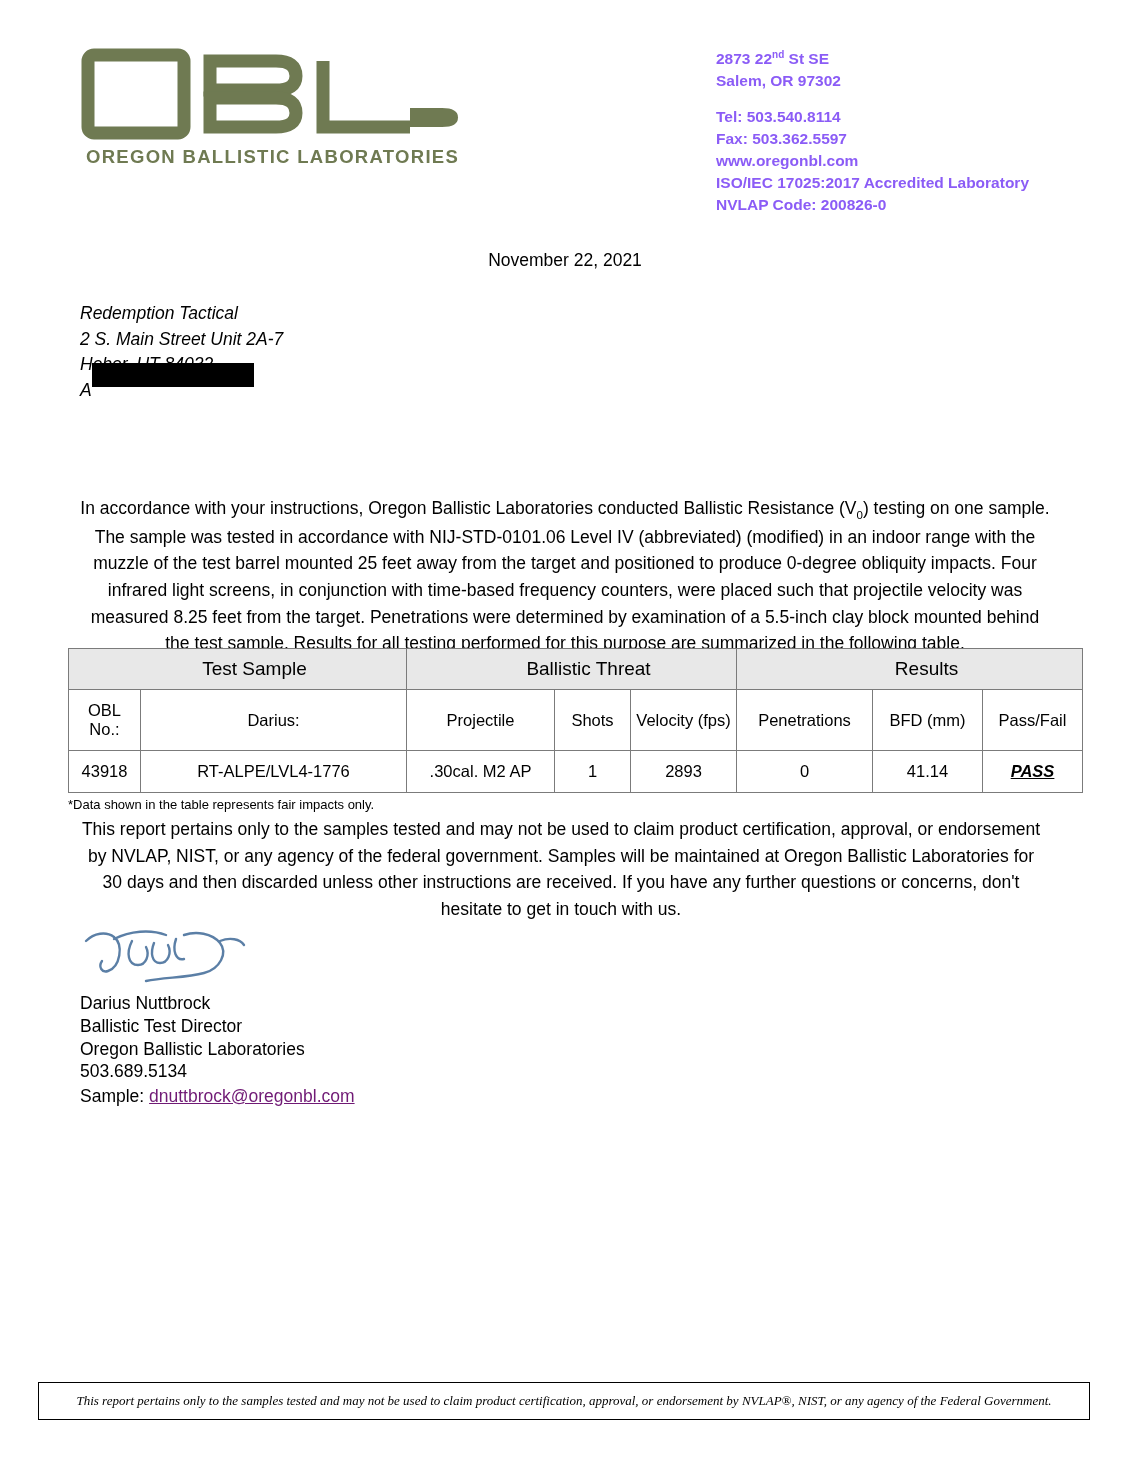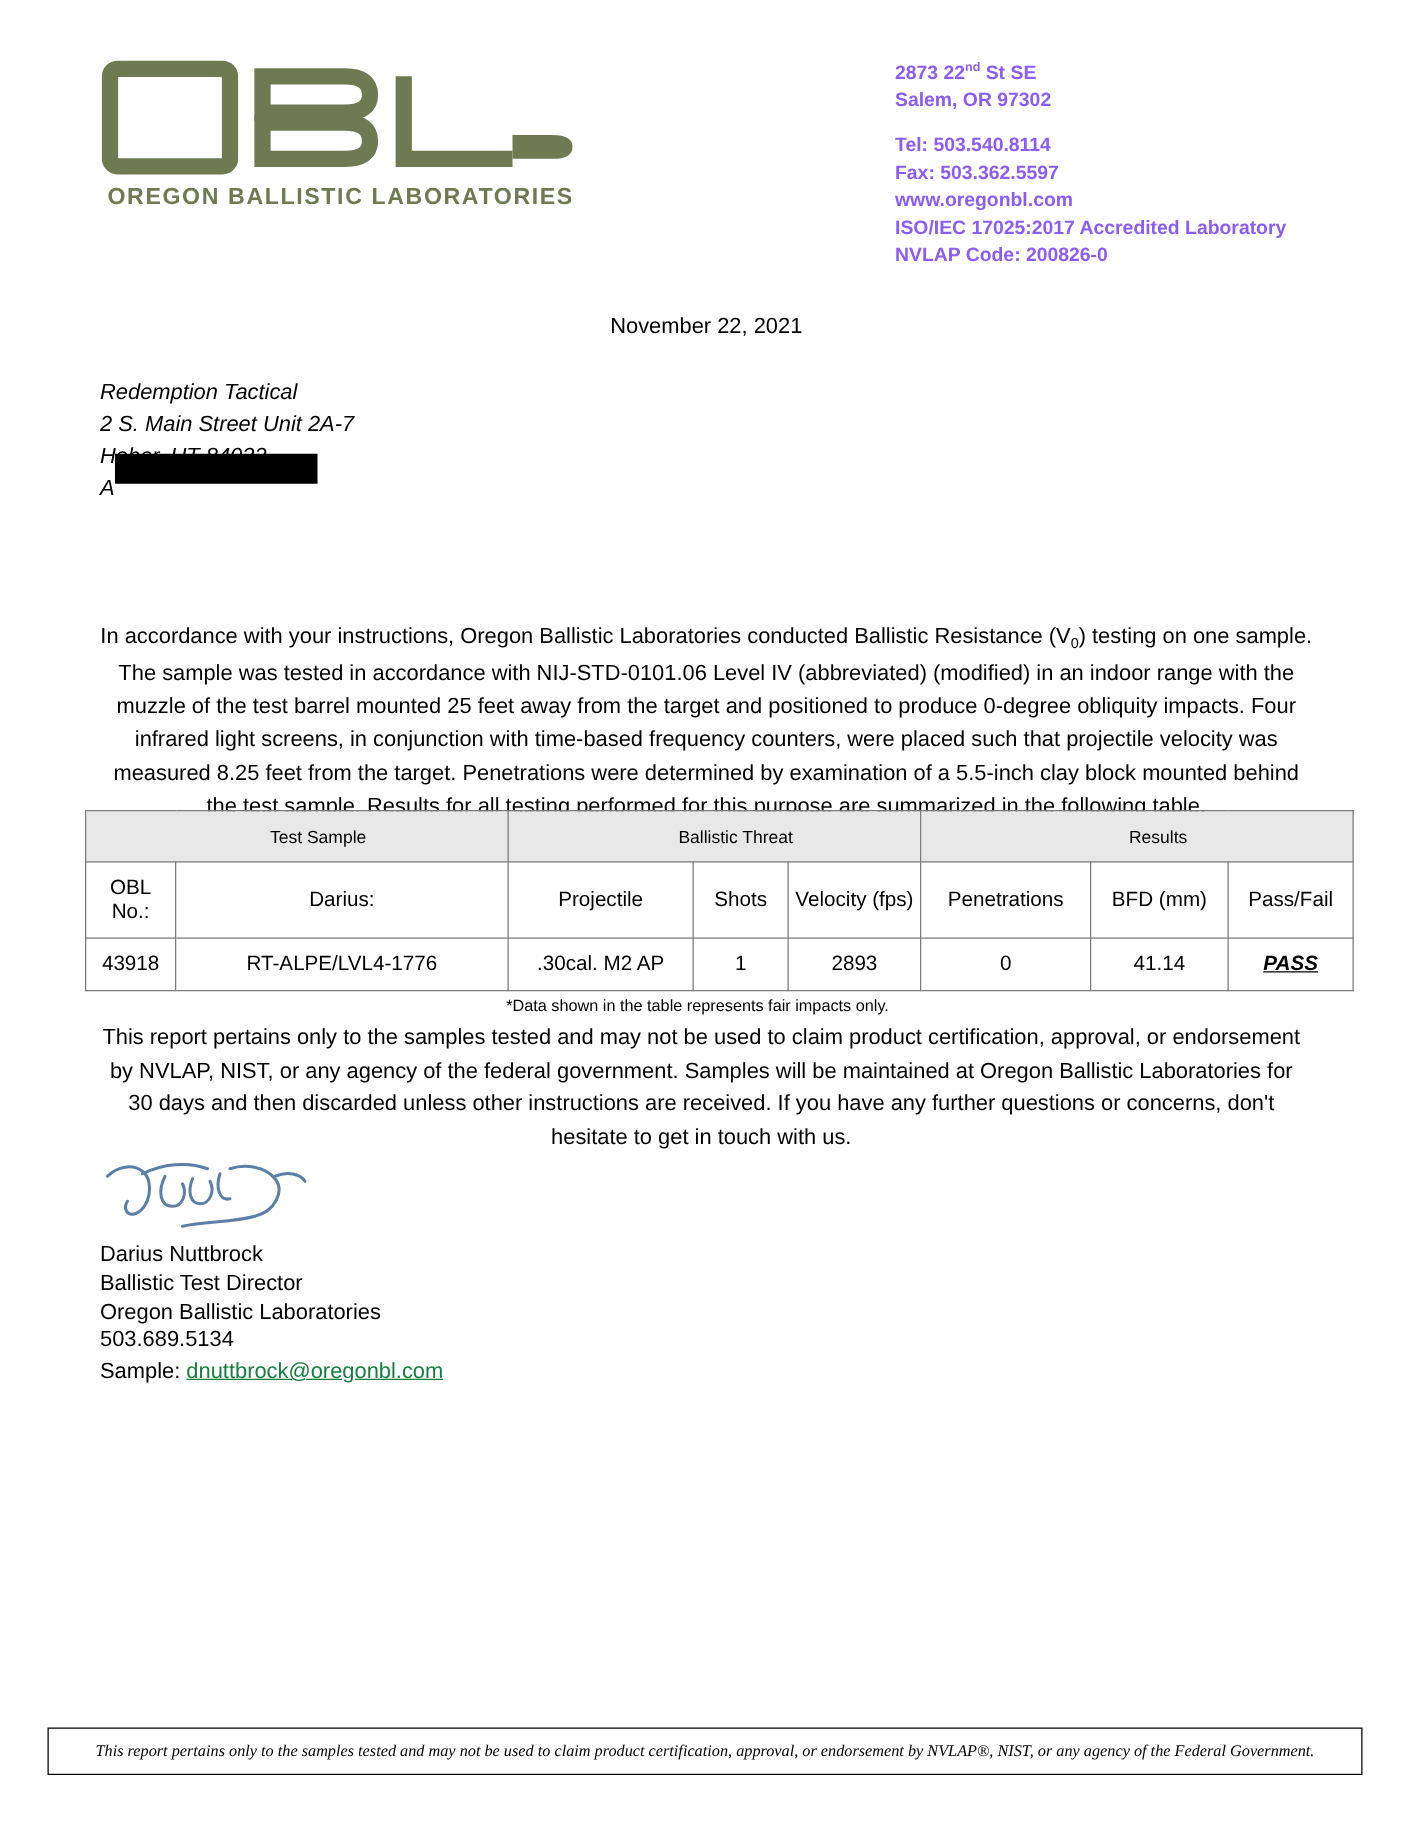--- a/index.html
+++ b/index.html
@@ -114,21 +114,21 @@
   table.report th, table.report td {
     border: 1px solid #7b7b7b;
     text-align: center;
     vertical-align: middle;
     font-size: 16.5px;
     padding: 4px 2px;
   }
   table.report thead tr.group th {
     background: #e8e8e8;
     font-weight: normal;
-    font-size: 14px;
+    font-size: 19px;
     height: 32px;
     padding-left: 36px;
   }
   table.report thead tr.sub th {
     background: #ffffff;
     font-weight: normal;
     font-size: 16.5px;
     height: 52px;
   }
   table.report tbody td {
@@ -141,21 +141,21 @@
   .col-vel   { width: 106px; }
   .col-pen   { width: 136px; }
   .col-bfd   { width: 110px; }
   .col-pf    { width: 100px; }
   .pass-cell {
     font-weight: bold;
     font-style: italic;
     text-decoration: underline;
   }
   .table-note {
-    text-align: center;
+    text-align: left;
     font-size: 13px;
     margin-top: 4px;
     width: 980px;
   }
 
   .para-3 {
     position: absolute;
     left: 80px;
     top: 816px;
     width: 962px;
@@ -172,21 +172,21 @@
   .sig-svg { display: block; }
   .sig-lines {
     position: absolute;
     left: 80px;
     top: 992px;
     font-size: 17.5px;
     line-height: 1.3;
   }
   .sig-lines .email-row { margin-top: 2px; }
   .sig-lines a {
-    color: #15803d;
+    color: #701a75;
     text-decoration: underline;
   }
 
   
   .footer-box {
     position: absolute;
     left: 38px;
     top: 1382px;
     width: 1050px;
     height: 36px;

